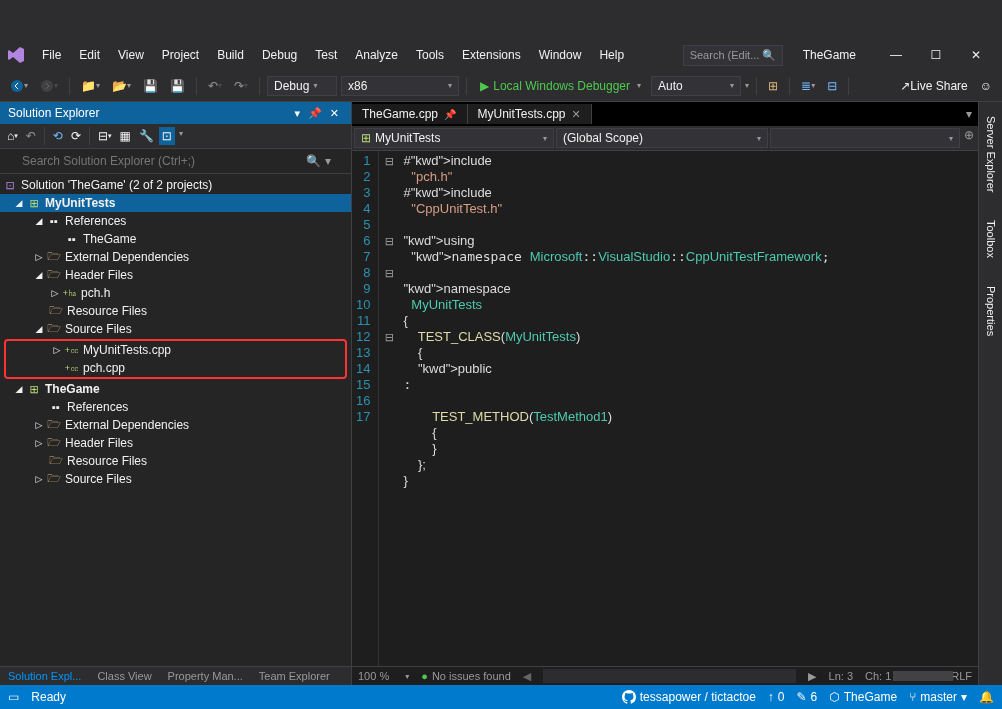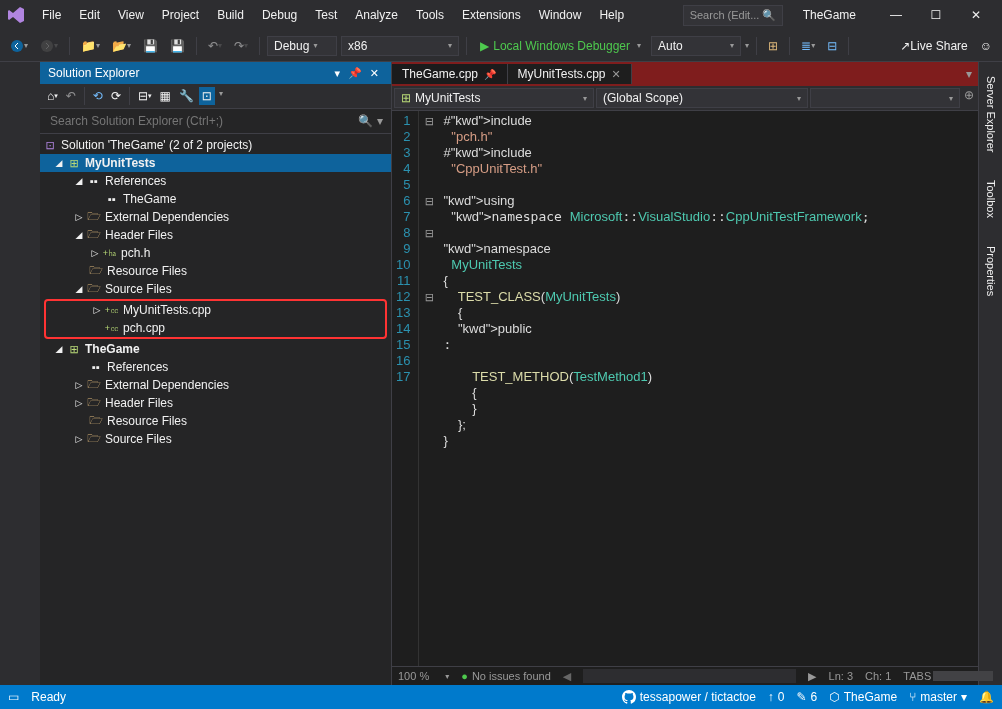--- a/index.html
+++ b/index.html
@@ -1,51 +1,51 @@
 <!DOCTYPE html>
 <html><head>
 <meta charset="utf-8">
 <style>
 * { box-sizing: border-box; margin: 0; padding: 0; font-family: 'Segoe UI', Arial, sans-serif; }
 body { background: #2d2d30; color: #f1f1f1; width: 1002px; height: 709px; overflow: hidden; font-size: 12px; display: flex; flex-direction: column; }
-.titlebar { height: 30px; background: #2d2d30; display: flex; align-items: center; padding: 0 6px; }
+.titlebar { height: 30px; background: #2d2d30; display: flex; align-items: center; padding: 0 6px; margin-top: 40px; }
 .vs-logo { width: 20px; height: 20px; margin-right: 8px; }
 .menubar { display: flex; gap: 2px; flex: 1; }
 .menu-item { padding: 4px 8px; cursor: pointer; font-size: 12px; color: #f1f1f1; }
 .search-box { background: #333337; border: 1px solid #3f3f46; padding: 3px 6px; width: 100px; color: #999; font-size: 11px; display: flex; align-items: center; }
 .search-box .icon { margin-left: auto; }
 .app-name { padding: 0 20px; color: #f1f1f1; font-size: 12px; }
 .win-controls { display: flex; gap: 0; }
 .win-btn { width: 40px; height: 28px; display: flex; align-items: center; justify-content: center; color: #f1f1f1; cursor: pointer; }
 .toolbar { height: 32px; background: #2d2d30; border-bottom: 1px solid #3f3f46; display: flex; align-items: center; padding: 0 6px; gap: 4px; }
 .tb-btn { padding: 3px 4px; cursor: pointer; color: #f1f1f1; display: flex; align-items: center; }
 .tb-sep { width: 1px; height: 18px; background: #3f3f46; margin: 0 3px; }
 .tb-dropdown { background: #333337; border: 1px solid #3f3f46; padding: 2px 6px; color: #f1f1f1; font-size: 12px; display: flex; align-items: center; gap: 4px; cursor: pointer; }
 .tb-dropdown .chev { font-size: 8px; color: #999; }
 .play-btn { color: #4ec94e; display: flex; align-items: center; gap: 4px; padding: 2px 6px; cursor: pointer; }
-.main-area { flex: 1; display: flex; overflow: hidden; margin-left: 40px; }
+.main-area { flex: 1; display: flex; overflow: hidden; }
 .sidebar-left { width: 352px; background: #252526; border-right: 1px solid #3f3f46; display: flex; flex-direction: column; }
 .panel-header { background: #0e639c; color: #fff; padding: 4px 8px; display: flex; align-items: center; font-size: 12px; }
 .panel-header .title { flex: 1; }
 .panel-header .btn { padding: 0 4px; cursor: pointer; font-size: 11px; }
 .panel-toolbar { background: #2d2d30; padding: 3px 4px; display: flex; gap: 2px; border-bottom: 1px solid #3f3f46; }
 .panel-toolbar .tb-btn { padding: 2px 3px; }
-.panel-search { background: #252526; padding: 3px 8px; display: flex; align-items: center; border-bottom: 1px solid #3f3f46; }
+.panel-search { background: #252526; padding: 3px 20px; display: flex; align-items: center; border-bottom: 1px solid #3f3f46; }
 .panel-search input { flex: 1; background: #252526; border: none; color: #999; font-size: 12px; padding: 2px; outline: none; }
 .tree { flex: 1; overflow: auto; padding: 2px 0; }
 .tree-node { display: flex; align-items: center; padding: 2px 0; cursor: pointer; font-size: 12px; color: #f1f1f1; white-space: nowrap; }
 .tree-node.selected { background: #0e639c; }
 .tree-node .arrow { width: 14px; display: inline-block; text-align: center; font-size: 9px; color: #f1f1f1; }
 .tree-node .icon { width: 16px; height: 14px; display: inline-flex; align-items: center; justify-content: center; margin-right: 3px; font-size: 11px; }
 .highlight-box { border: 2px solid #ff3333; border-radius: 4px; margin: 1px 4px; }
 .panel-tabs-bottom { background: #2d2d30; display: flex; font-size: 11px; border-top: 1px solid #3f3f46; }
 .panel-tabs-bottom .tab { padding: 3px 8px; cursor: pointer; color: #999; }
 .panel-tabs-bottom .tab.active { color: #0097fb; }
 .editor-area { flex: 1; display: flex; flex-direction: column; background: #1e1e1e; }
-.editor-tabs { background: #7f1d1d; display: flex; align-items: center; height: 24px; }
+.editor-tabs { background: #000000; display: flex; align-items: center; height: 24px; }
 .editor-tab { background: #2d2d30; padding: 3px 10px; font-size: 12px; color: #f1f1f1; cursor: pointer; display: flex; align-items: center; gap: 6px; border-right: 1px solid #3f3f46; }
 .editor-tab.active { background: #1e1e1e; }
 .editor-tab.pinned { background: #1b1b1c; }
 .editor-tab .pin { font-size: 10px; }
 .editor-tab .close { font-size: 11px; color: #999; }
 .nav-bar { background: #2d2d30; display: flex; padding: 2px; gap: 2px; border-bottom: 1px solid #3f3f46; }
 .nav-dropdown { background: #333337; border: 1px solid #3f3f46; padding: 2px 6px; font-size: 12px; color: #f1f1f1; display: flex; align-items: center; cursor: pointer; }
 .nav-dropdown .chev { margin-left: auto; font-size: 8px; color: #999; }
 .code-area { flex: 1; display: flex; overflow: hidden; position: relative; }
 .gutter { background: #1e1e1e; padding: 2px 8px 2px 4px; text-align: right; color: #2b91af; font-family: Consolas, monospace; font-size: 13px; line-height: 16px; border-right: 1px solid #333; }
@@ -275,20 +275,26 @@
       <div class="tree-node" style="padding-left:48px">
           <span class="icon" style="color:#dcb67a">🗁</span>
           <span>Resource Files</span>
         </div>
       <div class="tree-node" style="padding-left:32px">
           <span class="arrow">▷</span>
           <span class="icon" style="color:#dcb67a">🗁</span>
           <span>Source Files</span>
         </div>
     </div>
+    <div class="panel-tabs-bottom">
+      <span class="tab active">Solution Expl...</span>
+      <span class="tab">Class View</span>
+      <span class="tab">Property Man...</span>
+      <span class="tab">Team Explorer</span>
+    </div>
   </div>
 
   <div class="editor-area">
     <div class="editor-tabs">
       <div class="editor-tab pinned">
           <span>TheGame.cpp</span>
           <span class="pin">📌</span>
         </div>
       <div class="editor-tab active">
           <span>MyUnitTests.cpp</span>

